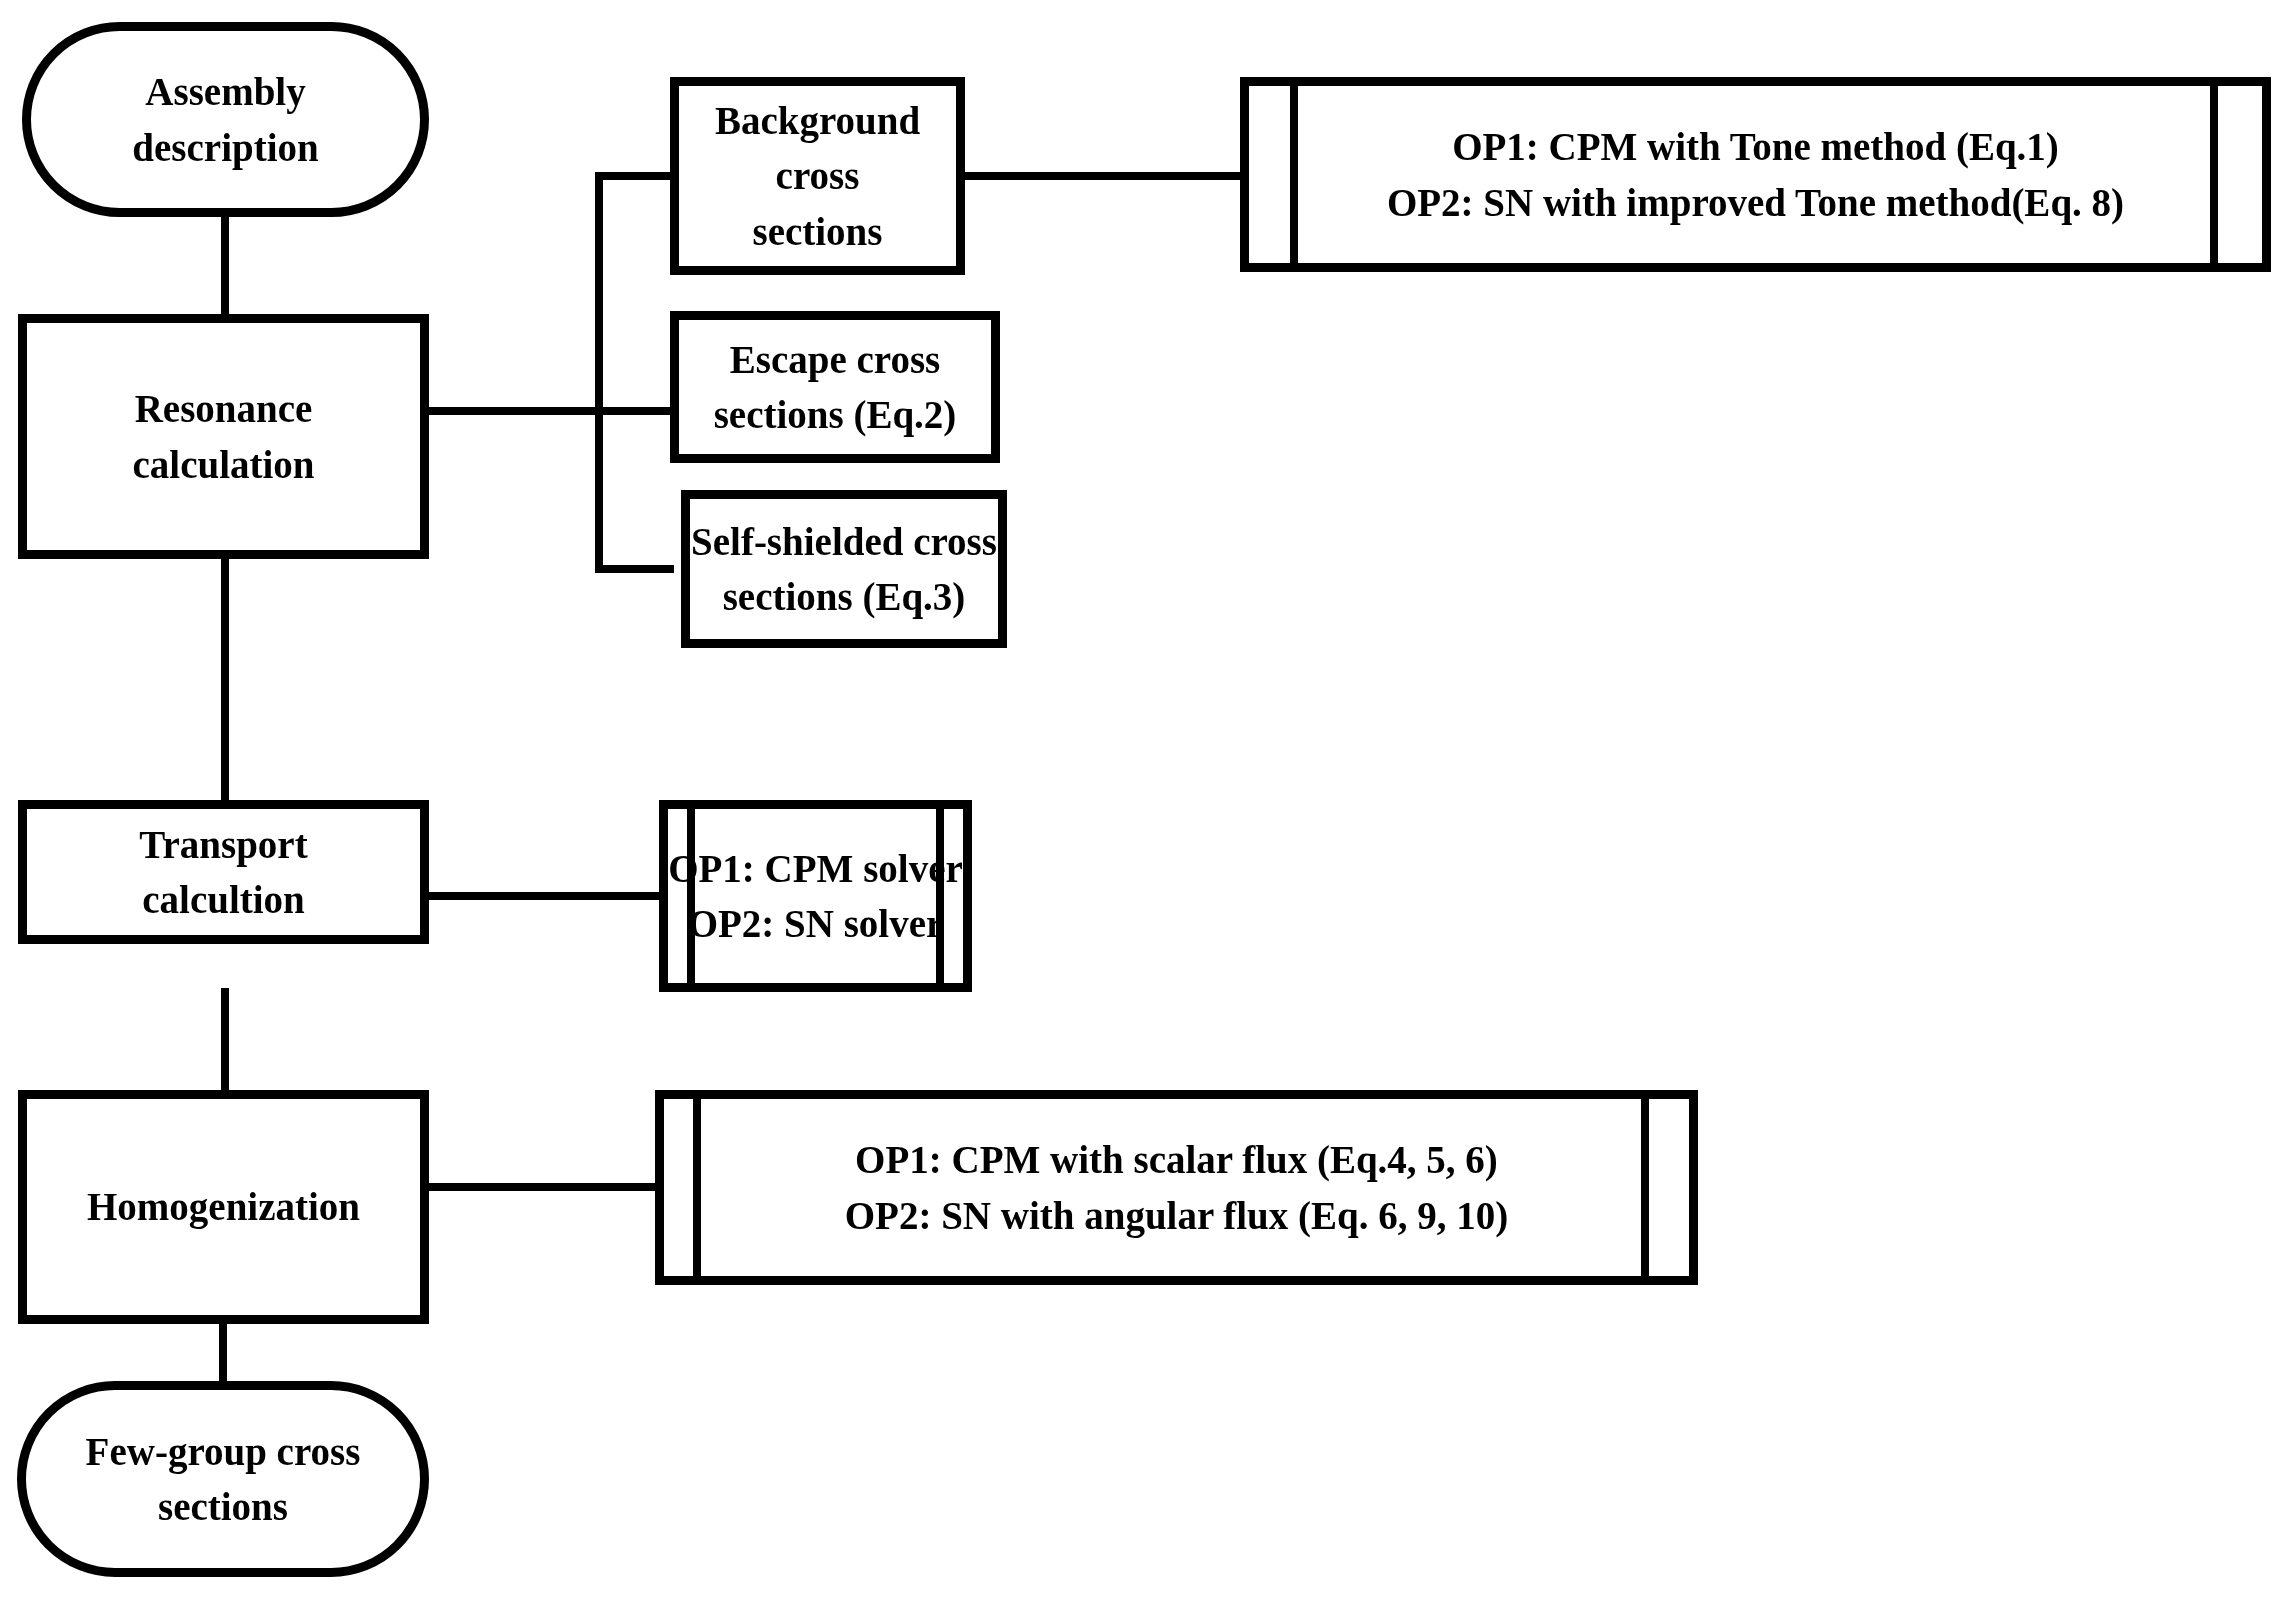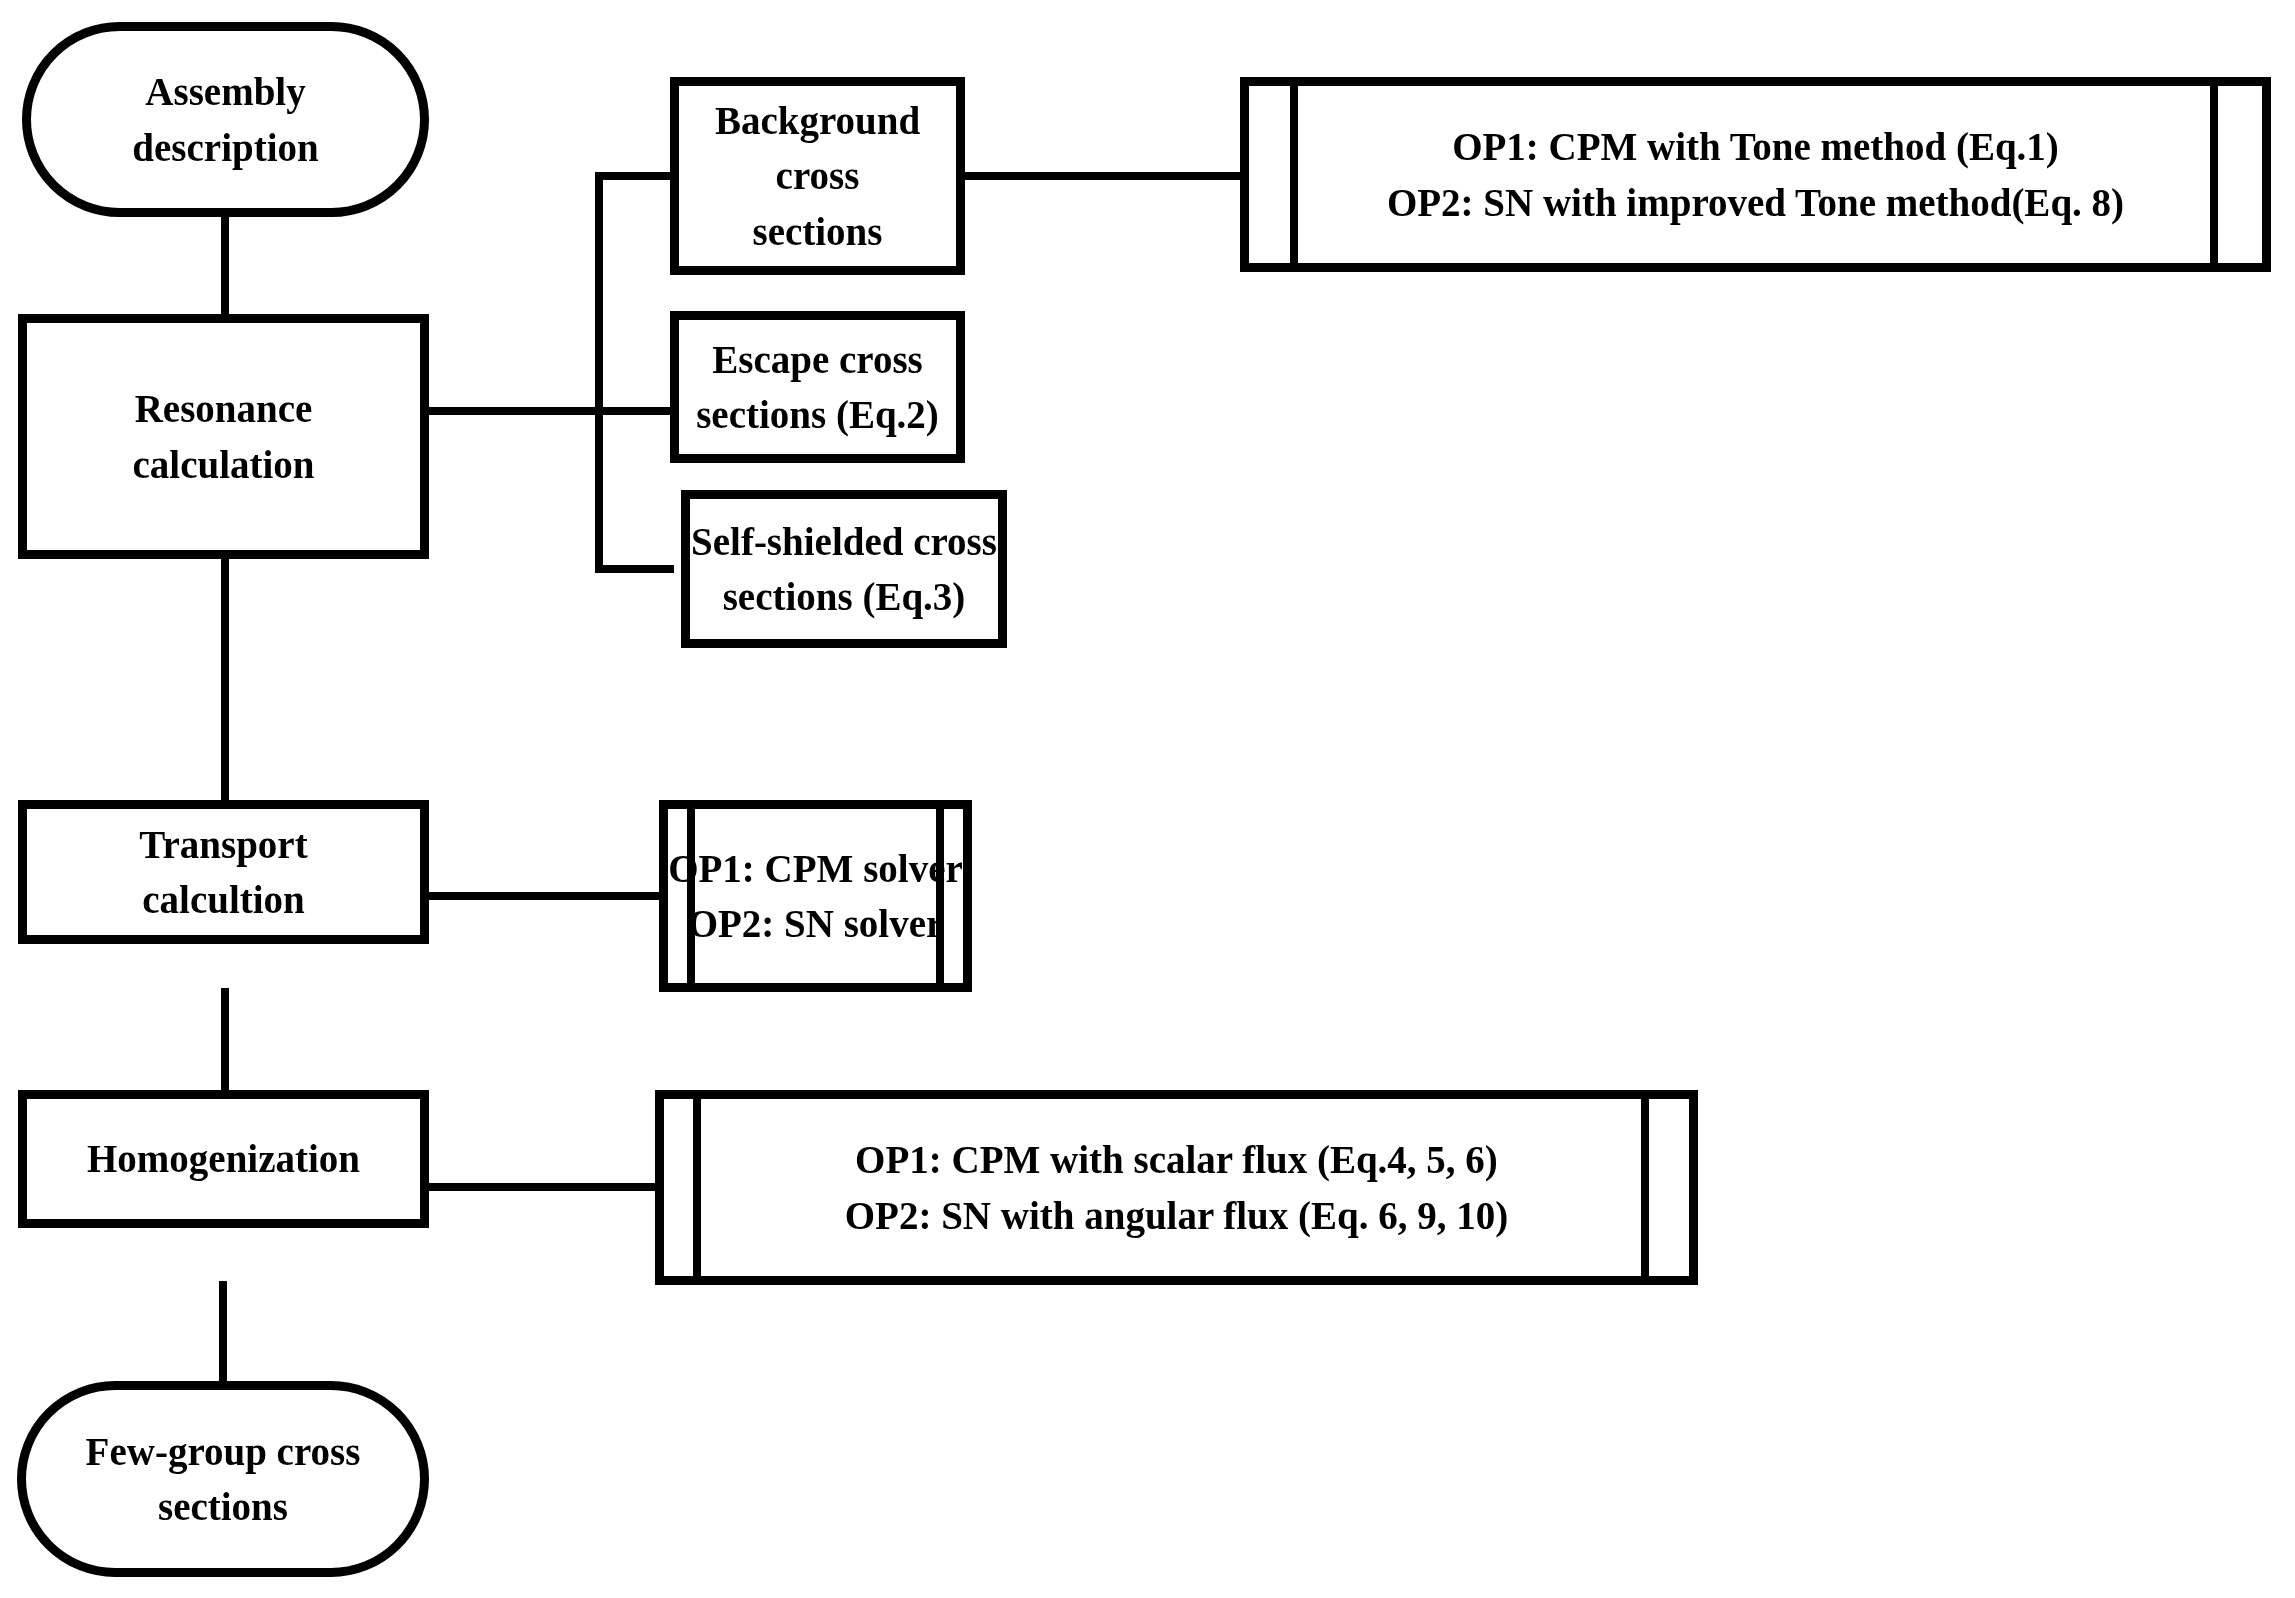--- a/index.html
+++ b/index.html
@@ -82,21 +82,21 @@
   <div class="node" style="left:18px; top:314px; width:411px; height:245px;">
     <div class="label">Resonance
 calculation</div>
   </div>
 
   <div class="node" style="left:670px; top:77px; width:295px; height:198px;font-family:Liberation Serif, serif;">
     <div class="label">Background cross
 sections</div>
   </div>
 
-  <div class="node" style="left:670px; top:311px; width:295px; height:152px;">
+  <div class="node" style="left:670px; top:311px; width:330px; height:152px;">
     <div class="label">Escape cross
 sections (Eq.2)</div>
   </div>
 
   <div class="node" style="left:670px; top:490px; width:326px; height:158px;margin-left:11px;">
     <div class="label">Self-shielded cross
 sections (Eq.3)</div>
   </div>
 
   <div class="node" style="left:1240px; top:77px; width:1031px; height:195px;">
@@ -111,21 +111,21 @@
 calcultion</div>
   </div>
 
   <div class="node" style="left:659px; top:800px; width:313px; height:192px;">
     <div class="sub-bar" style="left:19px;"></div>
     <div class="sub-bar" style="right:19px;"></div>
     <div class="label">OP1: CPM solver
 OP2: SN solver</div>
   </div>
 
-  <div class="node" style="left:18px; top:1090px; width:411px; height:138px;">
+  <div class="node" style="left:18px; top:1090px; width:411px; height:234px;">
     <div class="label">Homogenization</div>
   </div>
 
   <div class="node" style="left:655px; top:1090px; width:1043px; height:195px;">
     <div class="sub-bar" style="left:29px;"></div>
     <div class="sub-bar" style="right:40px;"></div>
     <div class="label">OP1: CPM with scalar flux (Eq.4, 5, 6)
 OP2: SN with angular flux (Eq. 6, 9, 10)</div>
   </div>
 

